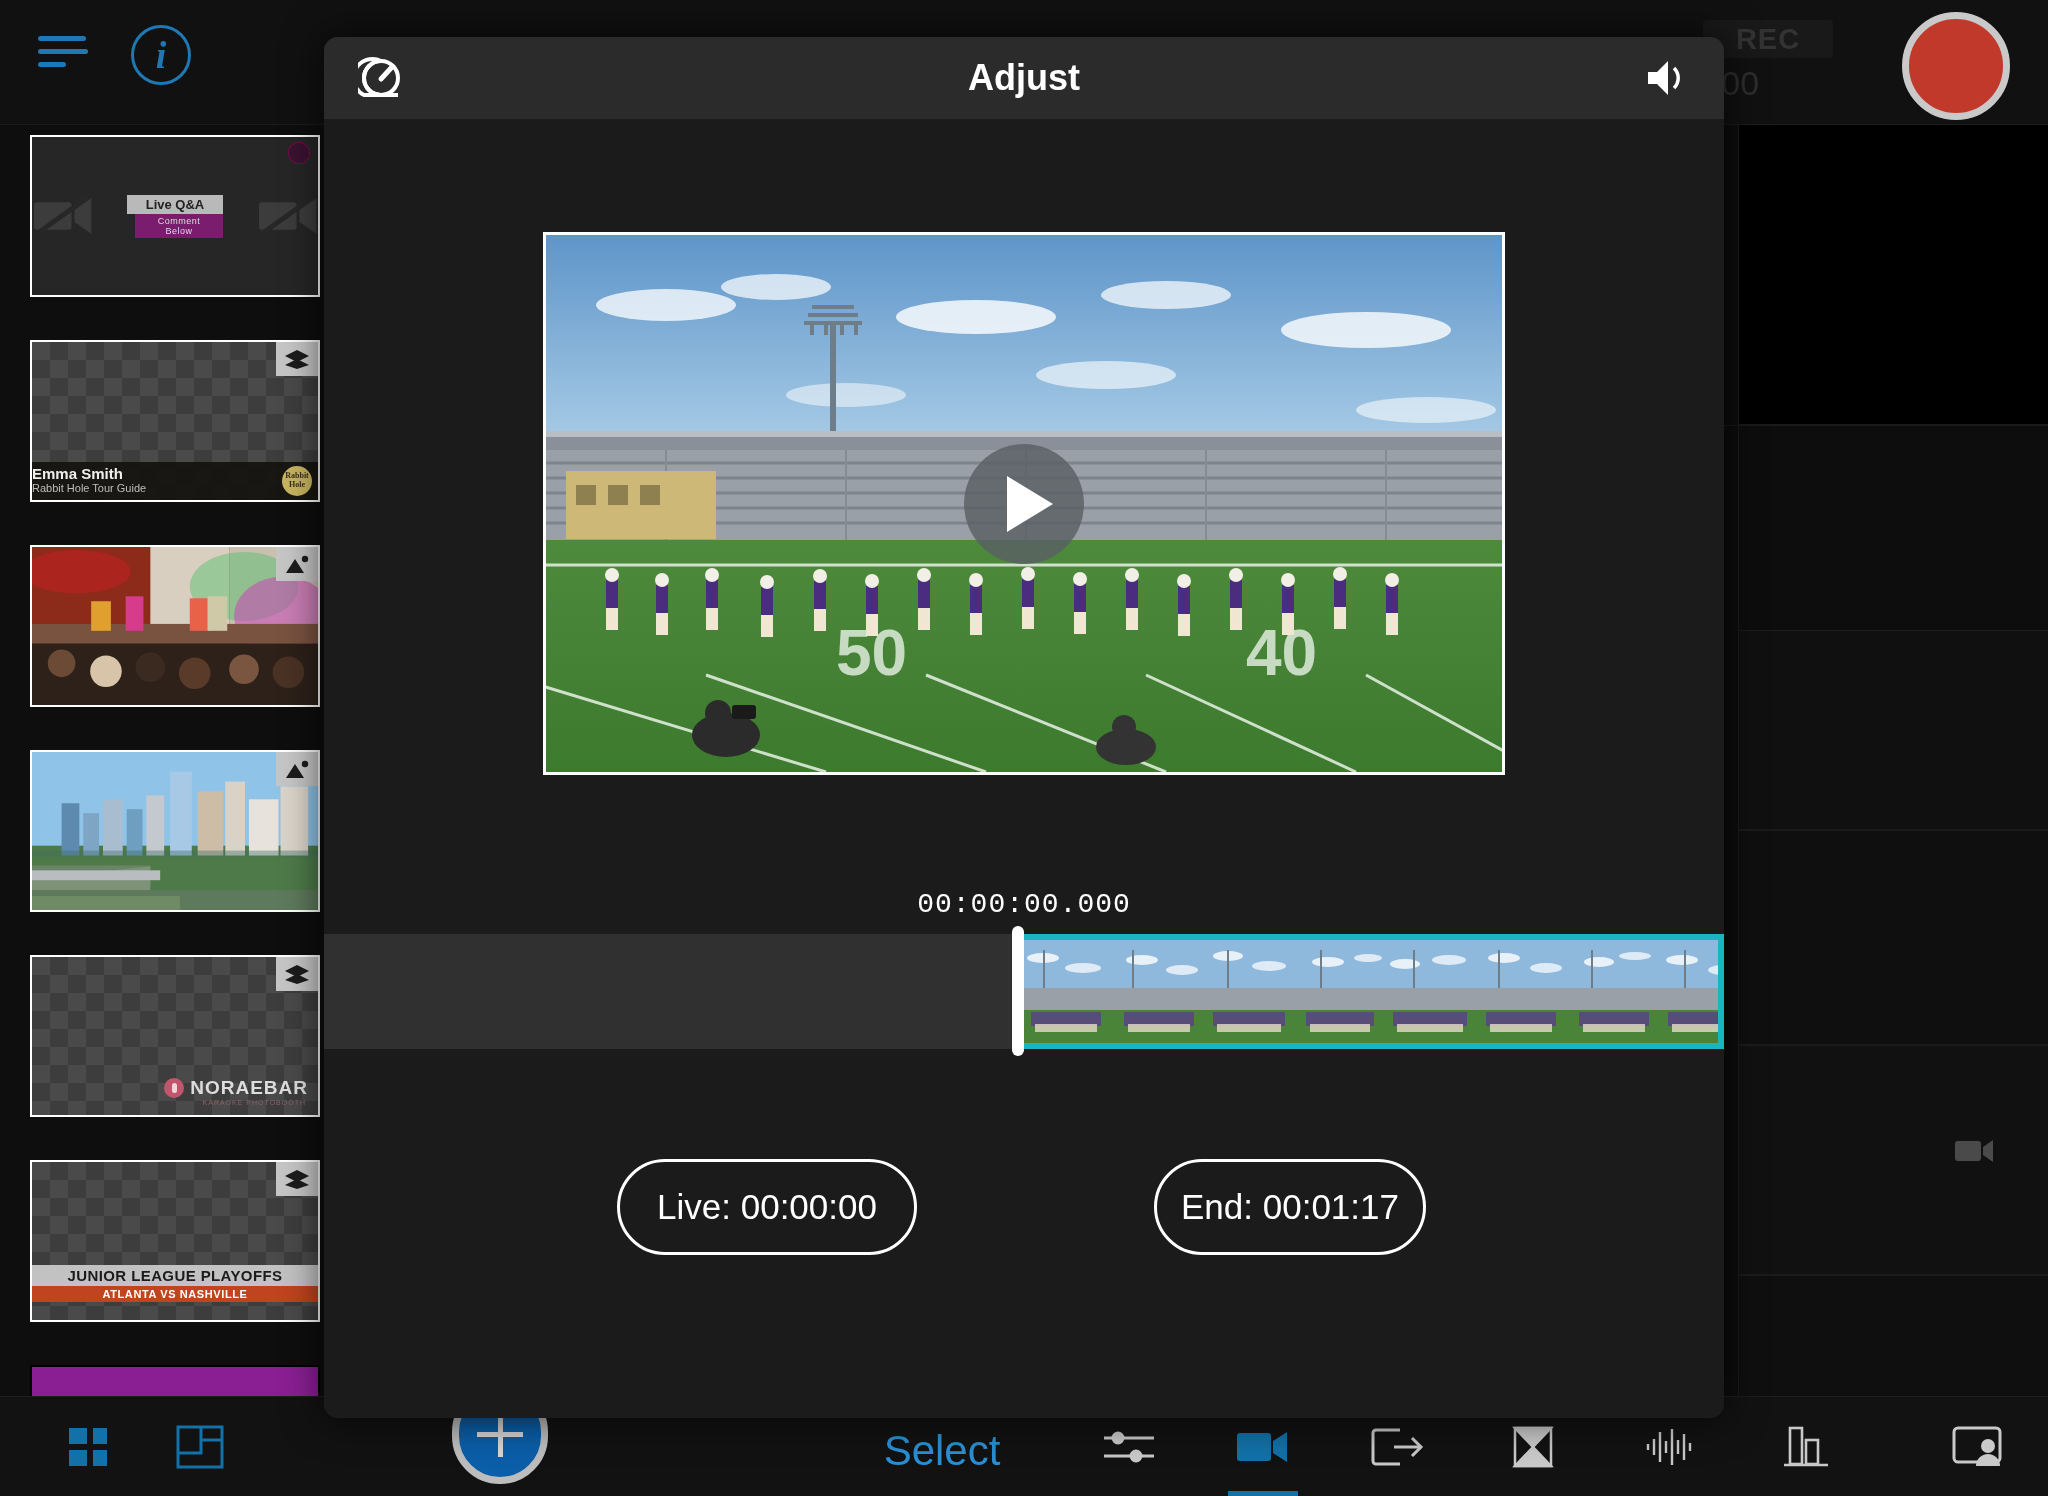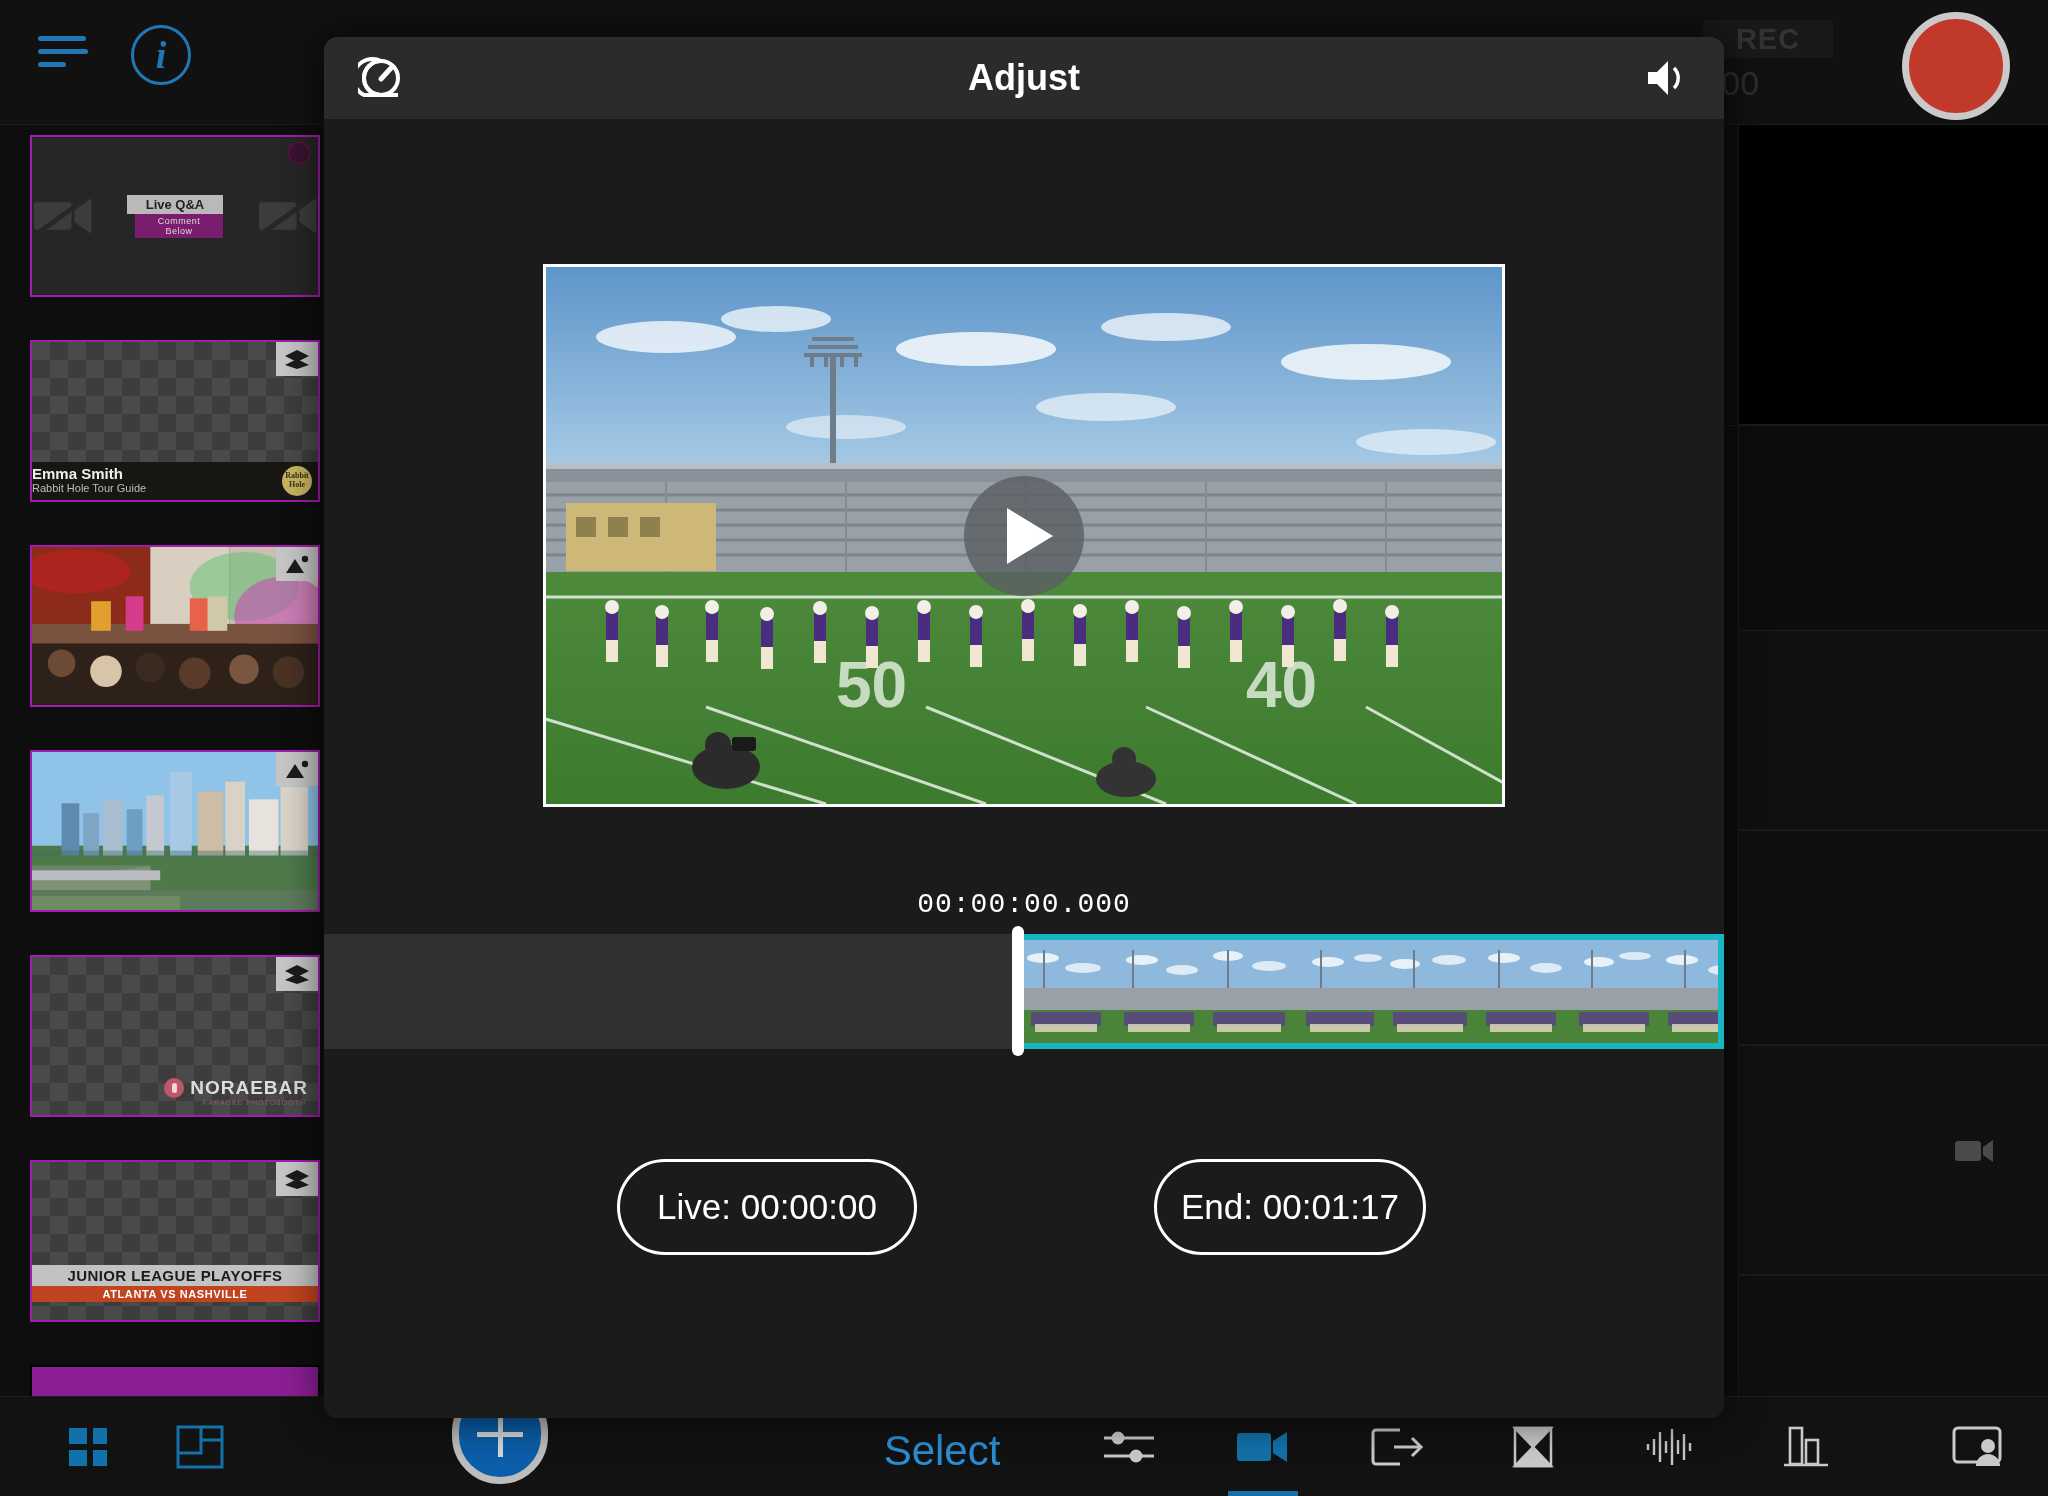--- a/index.html
+++ b/index.html
@@ -54,21 +54,21 @@
     background: #1c1c1c; border-radius: 12px 12px 0 0;
   }
 
   
   .sidebar {
     position: absolute; left: 0; top: 125px; width: 325px; bottom: 100px;
     background: #0e0e0e; overflow: hidden;
   }
   .thumb {
     position: absolute; left: 30px; width: 290px; height: 162px;
-    background: #262626; border: 2px solid #a21caf;
+    background: #262626; border: 2px solid #ffffff;
     overflow: hidden;
   }
   .checker {
     position: absolute; inset: 0;
     background-color: #4a4a4a;
     background-image:
       linear-gradient(45deg, #3d3d3d 25%, transparent 25%, transparent 75%, #3d3d3d 75%),
       linear-gradient(45deg, #3d3d3d 25%, transparent 25%, transparent 75%, #3d3d3d 75%);
     background-size: 36px 36px;
     background-position: 0 0, 18px 18px;
@@ -181,21 +181,21 @@
     position: absolute; left: 0; right: 0; text-align: center;
     color: #fff; font-size: 36px; font-weight: bold;
   }
   .head-ico-l { position: absolute; left: 34px; width: 46px; height: 46px; cursor: pointer; }
   .head-ico-r { position: absolute; right: 34px; width: 46px; height: 40px; cursor: pointer; }
 
   .modal-body { position: relative; height: 1299px; background: #1b1b1b; }
 
   .video-frame {
     position: absolute; left: 219px; top: 113px; width: 962px; height: 543px;
-    background: #fff; padding: 3px; margin-top: 32px;
+    background: #fff; padding: 3px;
   }
   .video-pic { position: relative; width: 100%; height: 100%; overflow: hidden; background: #6d8fae; }
   .play-circle {
     position: absolute; left: 50%; top: 50%; transform: translate(-50%,-50%);
     width: 120px; height: 120px; border-radius: 50%; background: rgba(90,95,100,.82);
     display: flex; align-items: center; justify-content: center; cursor: pointer;
   }
   .play-tri {
     width: 0; height: 0; border-left: 46px solid #fff;
     border-top: 28px solid transparent; border-bottom: 28px solid transparent;

